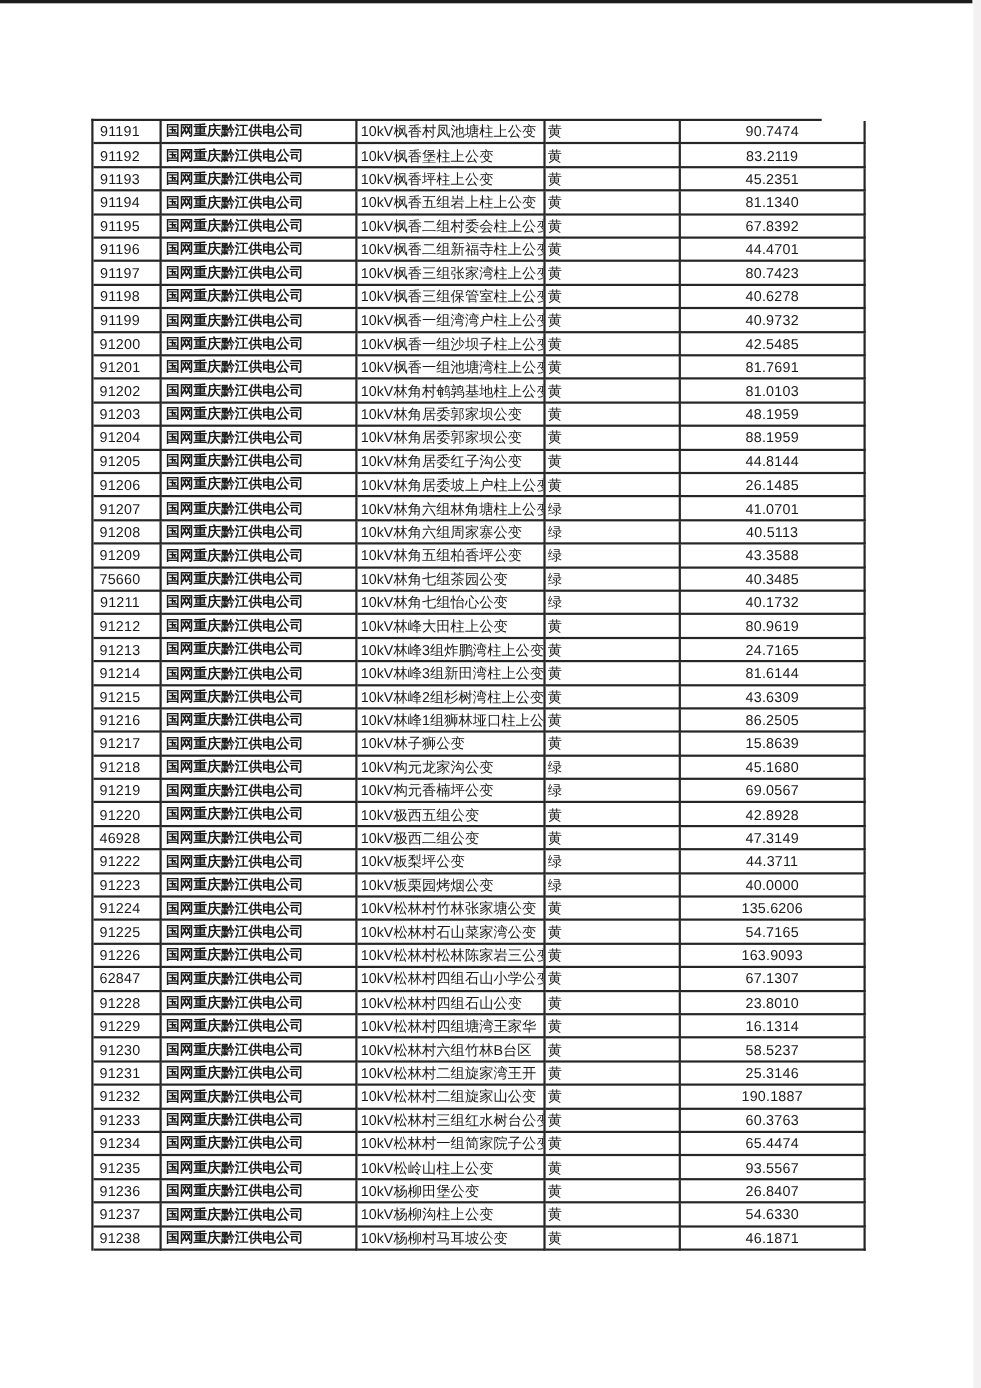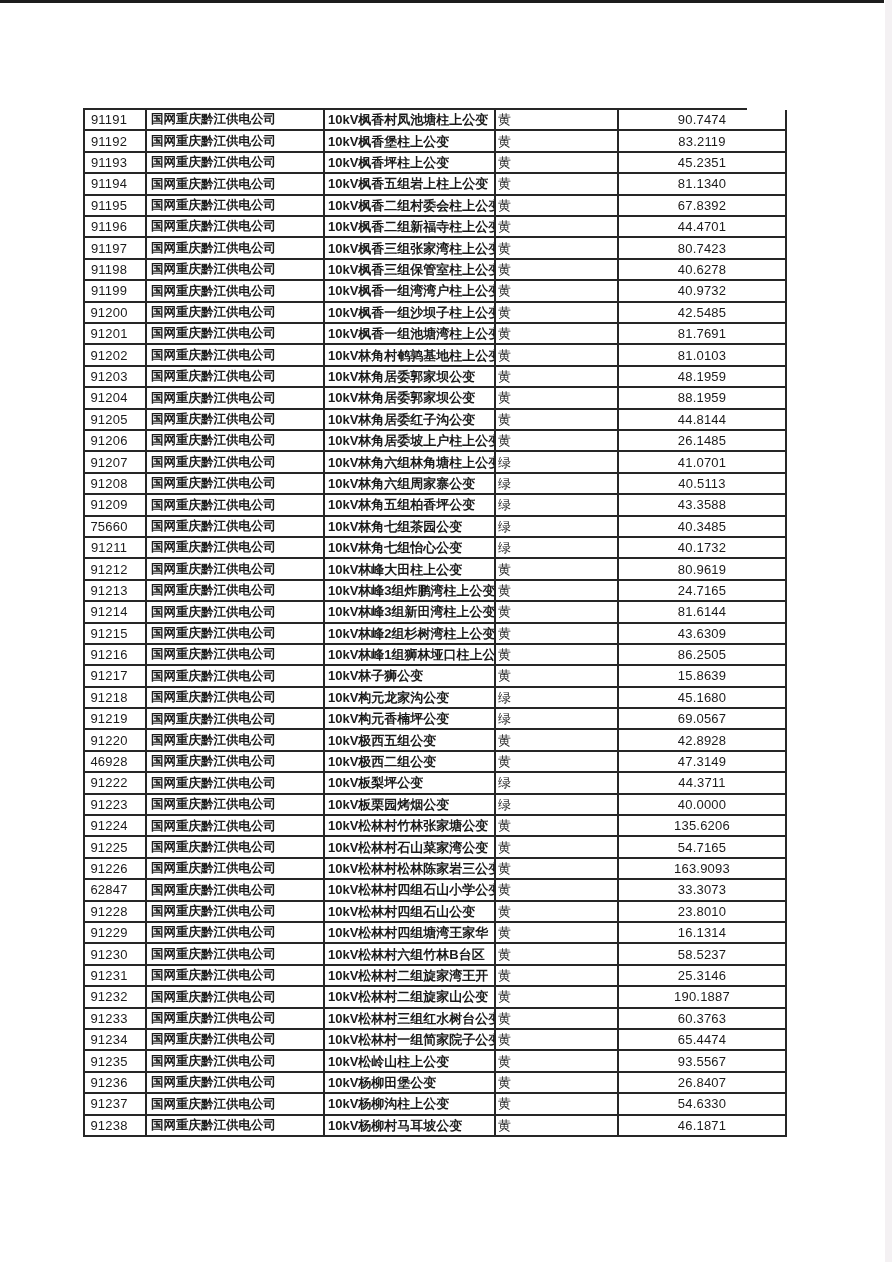--- a/index.html
+++ b/index.html
@@ -23,21 +23,21 @@
   .t-row { display:grid; grid-template-columns:62px 178px 171px 123px 168px; min-height:0; }
   .cell {
     box-sizing:border-box; min-width:0; min-height:0;
     border-right:2px solid #262626; border-bottom:2px solid #262626;
     display:flex; align-items:center;
     font-size:13px; line-height:1; color:#1a1a1a;
     white-space:nowrap; overflow:hidden;
   }
   .c-id      { justify-content:center; padding-right:12px; letter-spacing:0.2px; }
   .c-company { padding-left:4px; font-size:12.5px;font-weight:bold; }
-  .c-name    { padding-left:3px;font-weight:bold; }
+  .c-name    { padding-left:3px; }
   .c-status  { padding-left:2px; }
   .c-value   { justify-content:center; letter-spacing:0.2px;text-align:center; }
 </style>
 </head>
 <body style="background: rgb(255, 255, 255);">
 
 <div class="scan-top-bar" style="background: rgb(28, 28, 28);"></div>
 <div class="scan-edge-strip" style="background: rgb(244, 241, 243);"></div>
 
 <div class="data-table">
@@ -291,21 +291,21 @@
       <div class="cell c-company">国网重庆黔江供电公司</div>
       <div class="cell c-name">10kV松林村松林陈家岩三公变</div>
       <div class="cell c-status">黄</div>
       <div class="cell c-value">163.9093</div>
     </div>
     <div class="t-row">
       <div class="cell c-id">62847</div>
       <div class="cell c-company">国网重庆黔江供电公司</div>
       <div class="cell c-name">10kV松林村四组石山小学公变</div>
       <div class="cell c-status">黄</div>
-      <div class="cell c-value">33.3073</div>
+      <div class="cell c-value">67.1307</div>
     </div>
     <div class="t-row">
       <div class="cell c-id">91228</div>
       <div class="cell c-company">国网重庆黔江供电公司</div>
       <div class="cell c-name">10kV松林村四组石山公变</div>
       <div class="cell c-status">黄</div>
       <div class="cell c-value">23.8010</div>
     </div>
     <div class="t-row">
       <div class="cell c-id">91229</div>

